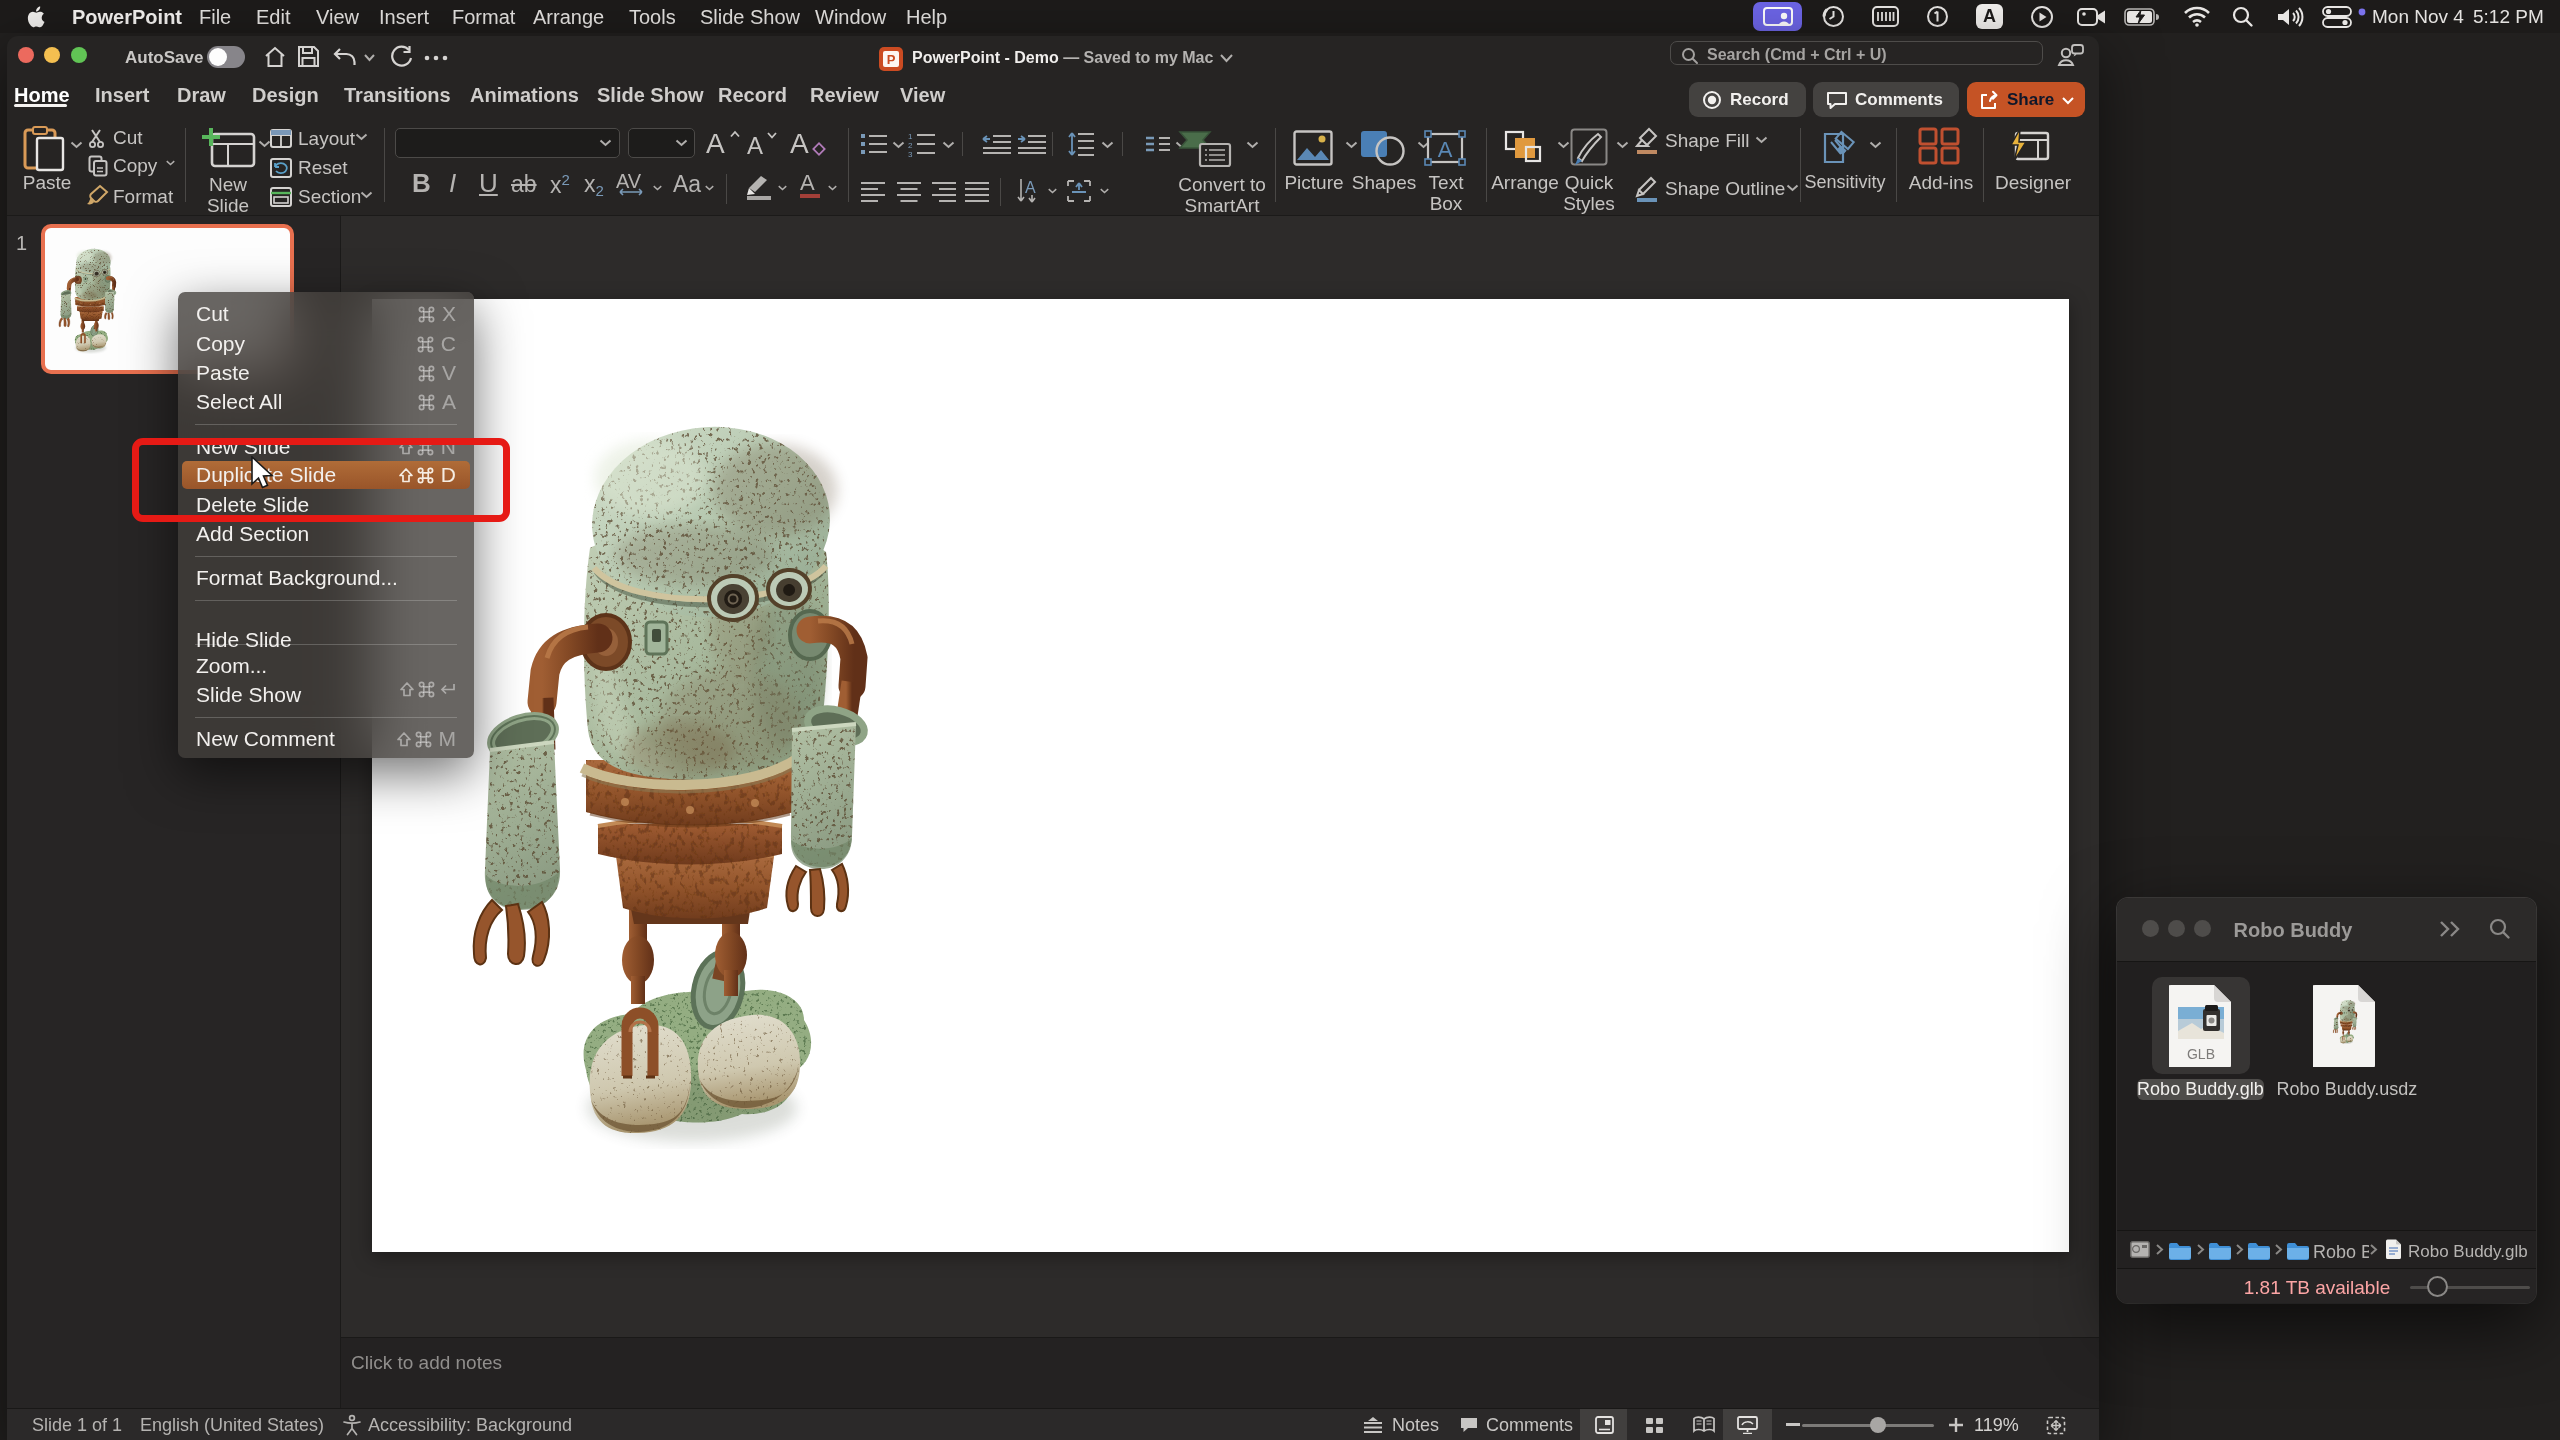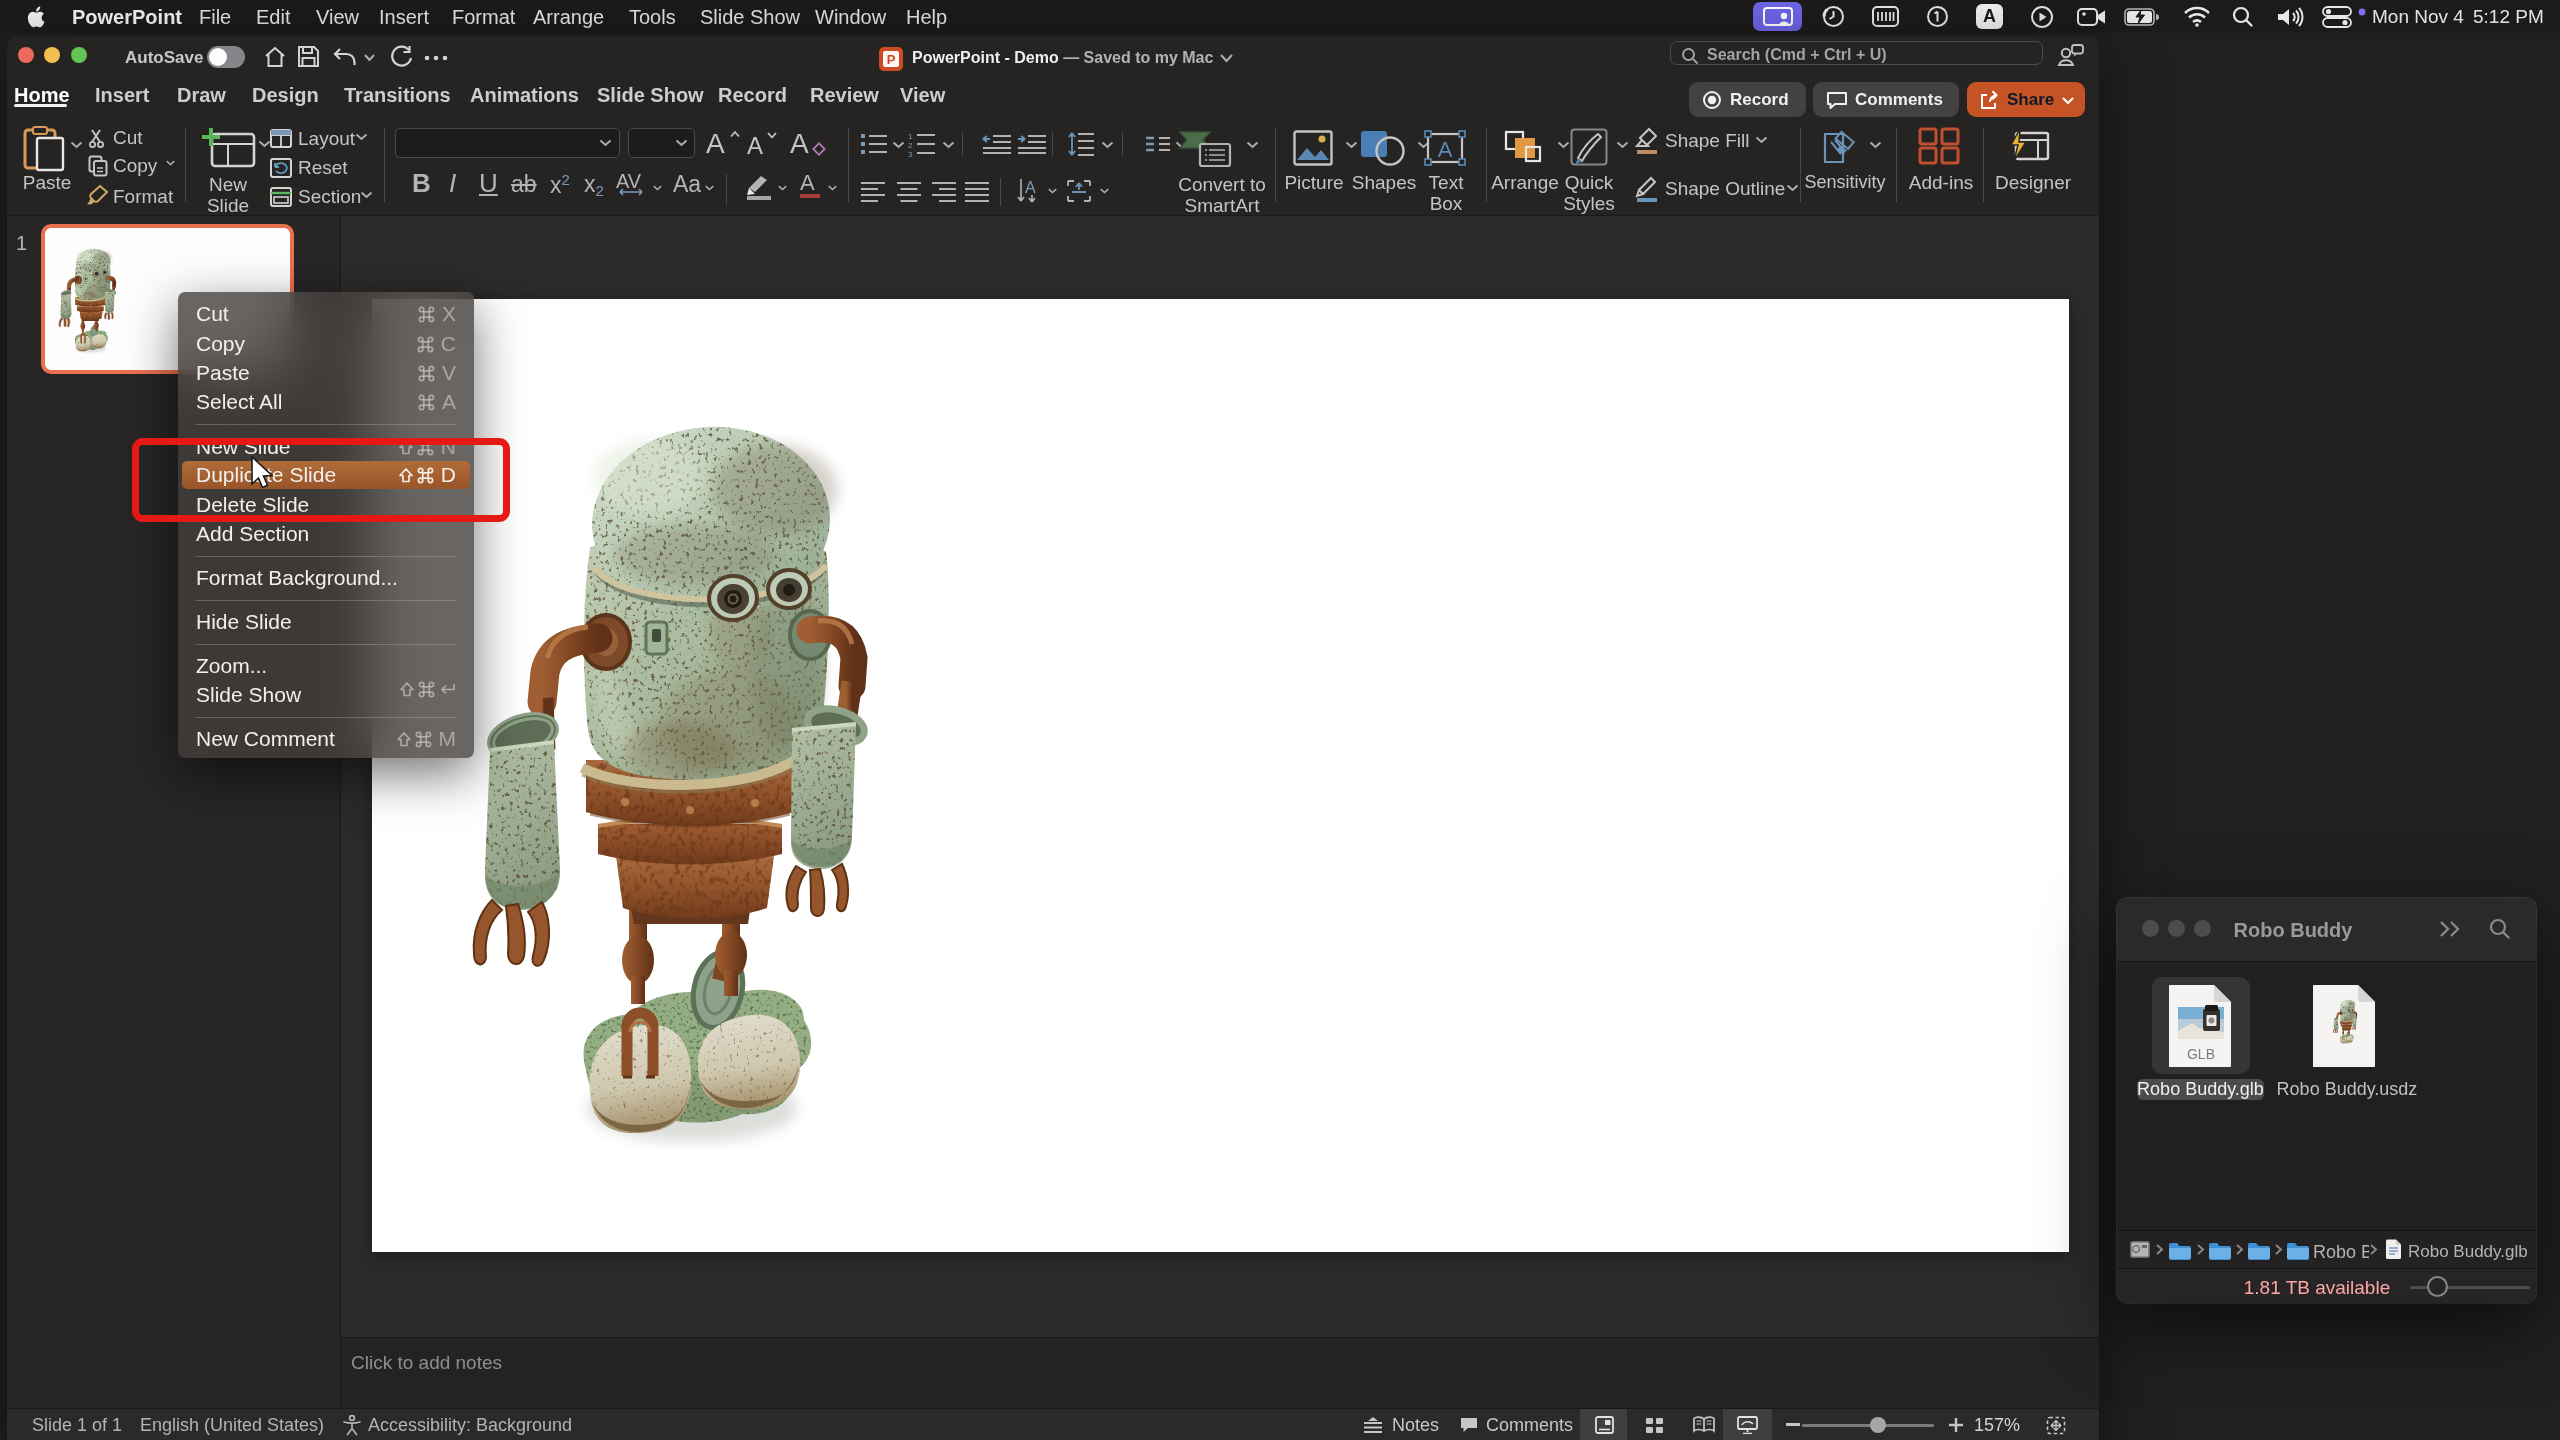--- a/index.html
+++ b/index.html
@@ -599,21 +599,21 @@
           <rect x="1" y="1" width="19" height="12" rx="1.5" fill="none" stroke="#e4e2e0" stroke-width="1.8"></rect>
           <path d="M10.5 13 v3 M6 17.5 h9" stroke="#e4e2e0" stroke-width="1.7"></path>
           <path d="M5 9 C7 5 13 5 16 8" fill="none" stroke="#e4e2e0" stroke-width="1.5"></path>
         </svg>
 <div class="abs" style="left:1779px;top:14px;width:14px;height:3px;background:#c8c6c4;"></div>
 <div class="abs" style="left:1795px;top:15px;width:132px;height:2.5px;background:#7c7a78;border-radius:2px;"></div>
 <div class="abs" style="left:1863px;top:8px;width:16px;height:16px;border-radius:50%;background:#a8a6a4;"></div>
 <svg class="abs" style="left:1941px;top:8px;" width="16" height="16" viewBox="0 0 16 16">
           <path d="M8 1 v14 M1 8 h14" stroke="#c8c6c4" stroke-width="2.4"></path>
         </svg>
-<div class="si" style="left:1967px;color:#d5d3d1;">157%</div>
+<div class="si" style="left:1967px;color:#d5d3d1;">119%</div>
 <svg class="abs" style="left:2039px;top:7px;" width="20" height="19" viewBox="0 0 20 19">
           <rect x="1.5" y="1.5" width="17" height="16" rx="2" fill="none" stroke="#c8c6c4" stroke-width="1.6" stroke-dasharray="3.5 2.5"></rect>
           <path d="M10 4.5 v10 M5 9.5 h10 M10 4.5 l-2.2 2.4 M10 4.5 l2.2 2.4 M10 14.5 l-2.2-2.4 M10 14.5 l2.2-2.4 M5 9.5 l2.4-2.2 M5 9.5 l2.4 2.2 M15 9.5 l-2.4-2.2 M15 9.5 l-2.4 2.2" stroke="#c8c6c4" stroke-width="1.4" fill="none"></path>
         </svg>
 </div>
   </div>
   <div id="ctxmenu">
       <div class="mrow" style="top:8px;">
         <div class="t">Cut</div>
         <div class="s">
@@ -715,21 +715,21 @@
         <div class="t">Delete Slide</div>
       </div>
 <div class="mrow" style="top:228px;">
         <div class="t">Add Section</div>
       </div>
 <div class="msep" style="top:264px;"></div>
 <div class="mrow" style="top:272px;">
         <div class="t">Format Background...</div>
       </div>
 <div class="msep" style="top:308px;"></div>
-<div class="mrow" style="top:316px;">
+<div class="mrow" style="top:334px;">
         <div class="t">Hide Slide</div>
       </div>
 <div class="msep" style="top:352px;"></div>
 <div class="mrow" style="top:360px;">
         <div class="t">Zoom...</div>
       </div>
 <div class="mrow" style="top:389px;">
         <div class="t">Slide Show</div>
         <div class="s">
           <svg width="16" height="17" viewBox="0 0 16 17" style="vertical-align:-2px;">

